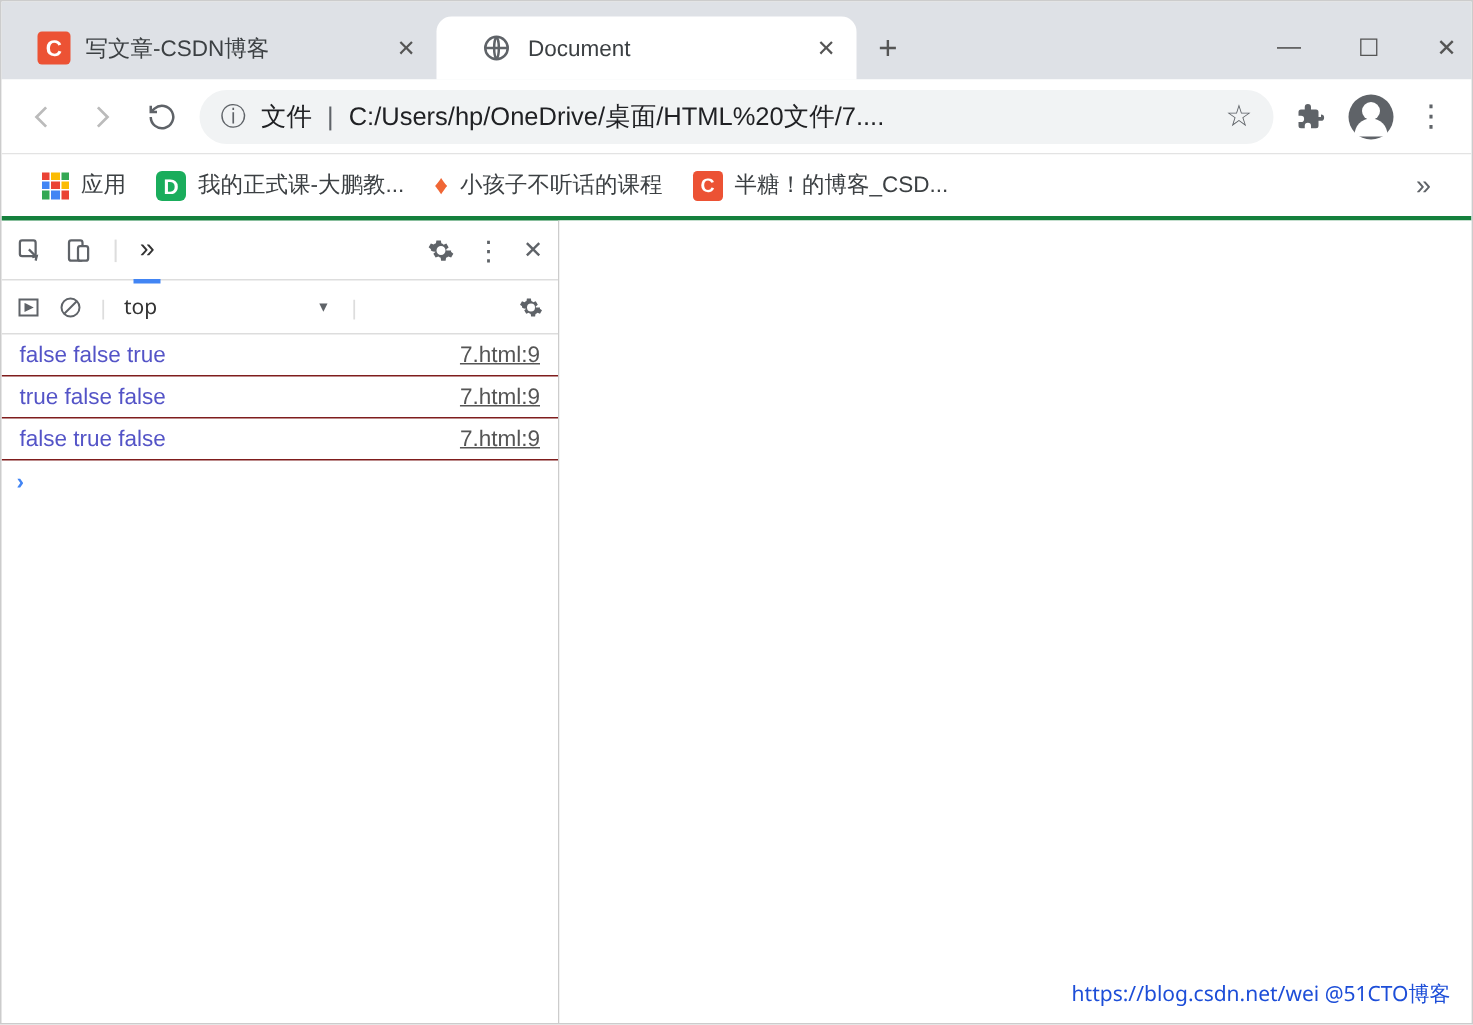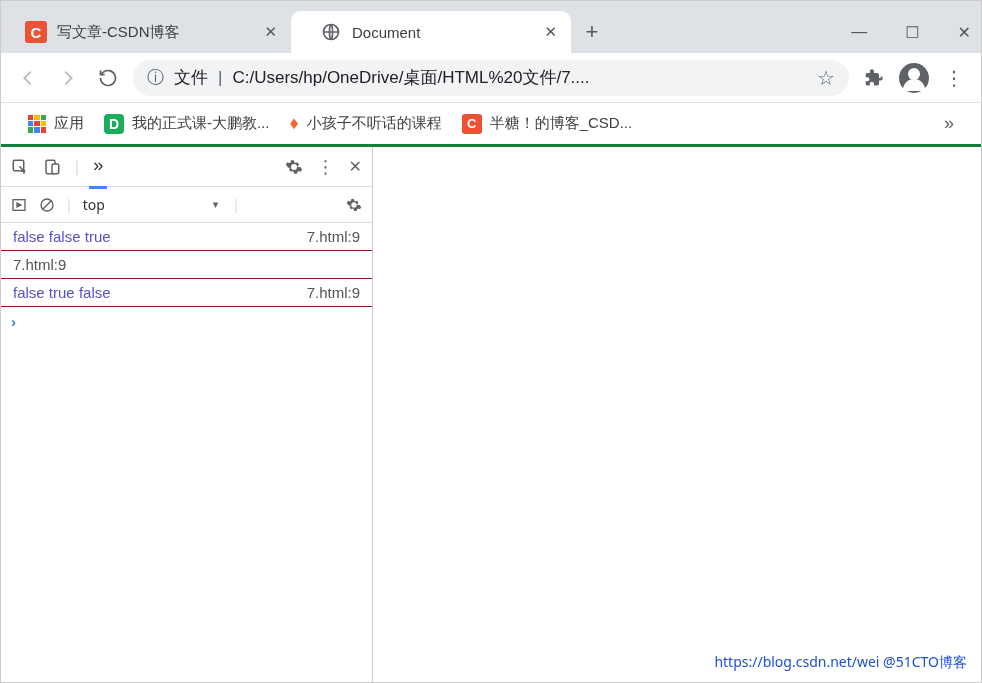--- a/index.html
+++ b/index.html
@@ -45,21 +45,21 @@
 .dt-header .tabs-btn::after { content: ""; position: absolute; bottom: -11px; left: -4px; right: -4px; height: 3px; background: #4285f4; }
 .dt-header .right { margin-left: auto; display: flex; gap: 14px; align-items: center; }
 .dt-sub { height: 36px; border-bottom: 1px solid #ddd; display: flex; align-items: center; padding: 0 10px; gap: 12px; color: #5f6368; font-size: 14px; }
 .dt-sub .ctx { color: #333; font-family: system-ui; }
 .dt-sub .gear { margin-left: auto; }
 
 .console { flex: 1; overflow: auto; font-size: 15px; }
 .log-row { display: flex; padding: 5px 12px; border-bottom: 1px solid #7f1d1d; }
 .log-row .msg { flex: 1; }
 .log-row .msg .bool { color: #5454c7; }
-.log-row .src { color: #555; cursor: pointer; }
+.log-row .src { color: #555; text-decoration: underline; cursor: pointer; }
 .prompt { padding: 6px 10px; color: #4285f4; font-weight: bold; }
 
 .page { flex: 1; background: #fff; }
 .watermark { position: absolute; bottom: 10px; right: 14px; color: #1d4ed8; font-size: 14px; font-family: system-ui; }
 svg { display: block; }
 </style>
 </head>
 <body>
 
 <div class="titlebar">
@@ -199,20 +199,21 @@
             <path d="M12 8a4 4 0 1 0 0 8 4 4 0 0 0 0-8m9 4a7 7 0 0 1-.1 1.2l2.1 1.6-2 3.5-2.5-1a7 7 0 0 1-2 1.2l-.4 2.6h-4l-.4-2.6a7 7 0 0 1-2-1.2l-2.5 1-2-3.5 2.1-1.6A7 7 0 0 1 3 12c0-.4 0-.8.1-1.2L1 9.2l2-3.5 2.5 1a7 7 0 0 1 2-1.2L7.9 3h4l.4 2.6a7 7 0 0 1 2 1.2l2.5-1 2 3.5-2.1 1.6c.1.4.1.8.1 1.2Z"></path>
           </svg>
         </span>
     </div>
     <div class="console">
       <div class="log-row">
         <span class="msg"><span class="bool">false</span> <span class="bool">false</span> <span class="bool">true</span></span>
         <span class="src">7.html:9</span>
       </div>
       <div class="log-row">
+        <span class="msg"><span class="bool">true</span> <span class="bool">false</span> <span class="bool">false</span></span>
         <span class="src">7.html:9</span>
       </div>
       <div class="log-row">
         <span class="msg"><span class="bool">false</span> <span class="bool">true</span> <span class="bool">false</span></span>
         <span class="src">7.html:9</span>
       </div>
       <div class="prompt">›</div>
     </div>
   </div>
   <div class="page"></div>

